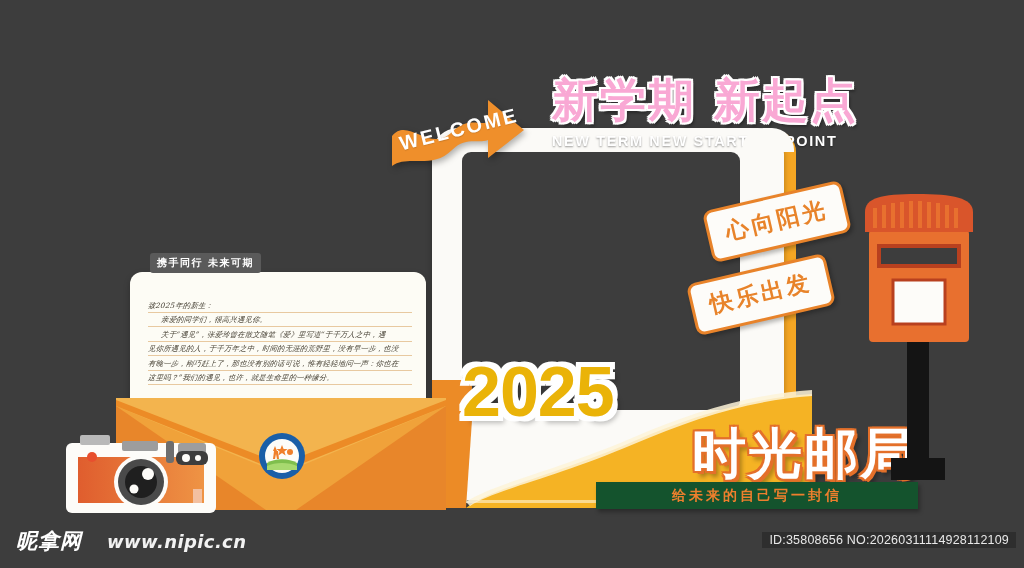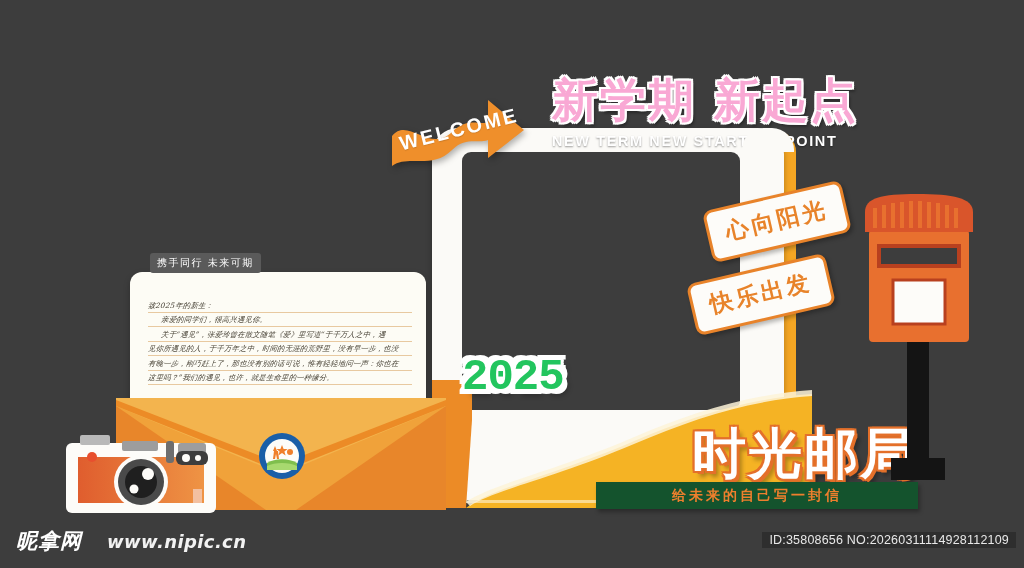--- a/index.html
+++ b/index.html
@@ -81,23 +81,23 @@
     transform:rotate(-13deg);
     box-shadow:2px 3px 4px rgba(0,0,0,.28);
     font-family:"DejaVu Sans","Liberation Sans",sans-serif;
   }
   #badge-sun{ left:706px; top:195px; }
   #badge-go { left:690px; top:268px; }
 
   
   .year{
     position:absolute; left:462px; top:352px;
-    font-size:44px; font-weight:bold; color:#22c55e;
+    font-size:70px; font-weight:bold; color:#eab308;
     letter-spacing:-1px;
-    font-family:Liberation Mono, monospace;
+    font-family:Liberation Sans, sans-serif;
     text-shadow:
       3px 0 0 #fff,-3px 0 0 #fff,0 3px 0 #fff,0 -3px 0 #fff,
       3px 3px 0 #fff,-3px 3px 0 #fff,3px -3px 0 #fff,-3px -3px 0 #fff,
       5px 5px 0 #fff,-5px 5px 0 #fff,5px -5px 0 #fff,-5px -5px 0 #fff,
       6px 7px 5px rgba(0,0,0,.25);
   }
 
   
   .base-wave{ position:absolute; left:432px; top:380px; width:380px; height:128px; }
 
@@ -144,21 +144,21 @@
     font-style:italic; font-size:7.4px; color:#4a4438;
     letter-spacing:.2px; white-space:nowrap;
     font-family:"DejaVu Serif","Liberation Serif",serif;
     transform:skewX(-6deg);
   }
   .letter-line.indent i{ left:13px; }
 
   .env-badge-row{ position:absolute; left:150px; top:252px; z-index:6; }
   .mini-tag{
     display:inline-block; background:#5a5a5a; color:#fff;
-    font-size:10px; font-weight:normal; letter-spacing:1.5px;
+    font-size:10px; font-weight:bold; letter-spacing:1.5px;
     padding:3px 7px; border-radius:3px;
     font-family:"DejaVu Sans","Liberation Sans",sans-serif;
   }
   .hello-title{
     position:absolute; left:146px; top:262px; z-index:7;
     font-size:42px; font-weight:bold; color:#ea6a23;
     letter-spacing:1px; white-space:nowrap;
     font-family:"DejaVu Sans","Liberation Sans",sans-serif;
     text-shadow:
       3px 0 0 #fff,-3px 0 0 #fff,0 3px 0 #fff,0 -3px 0 #fff,

